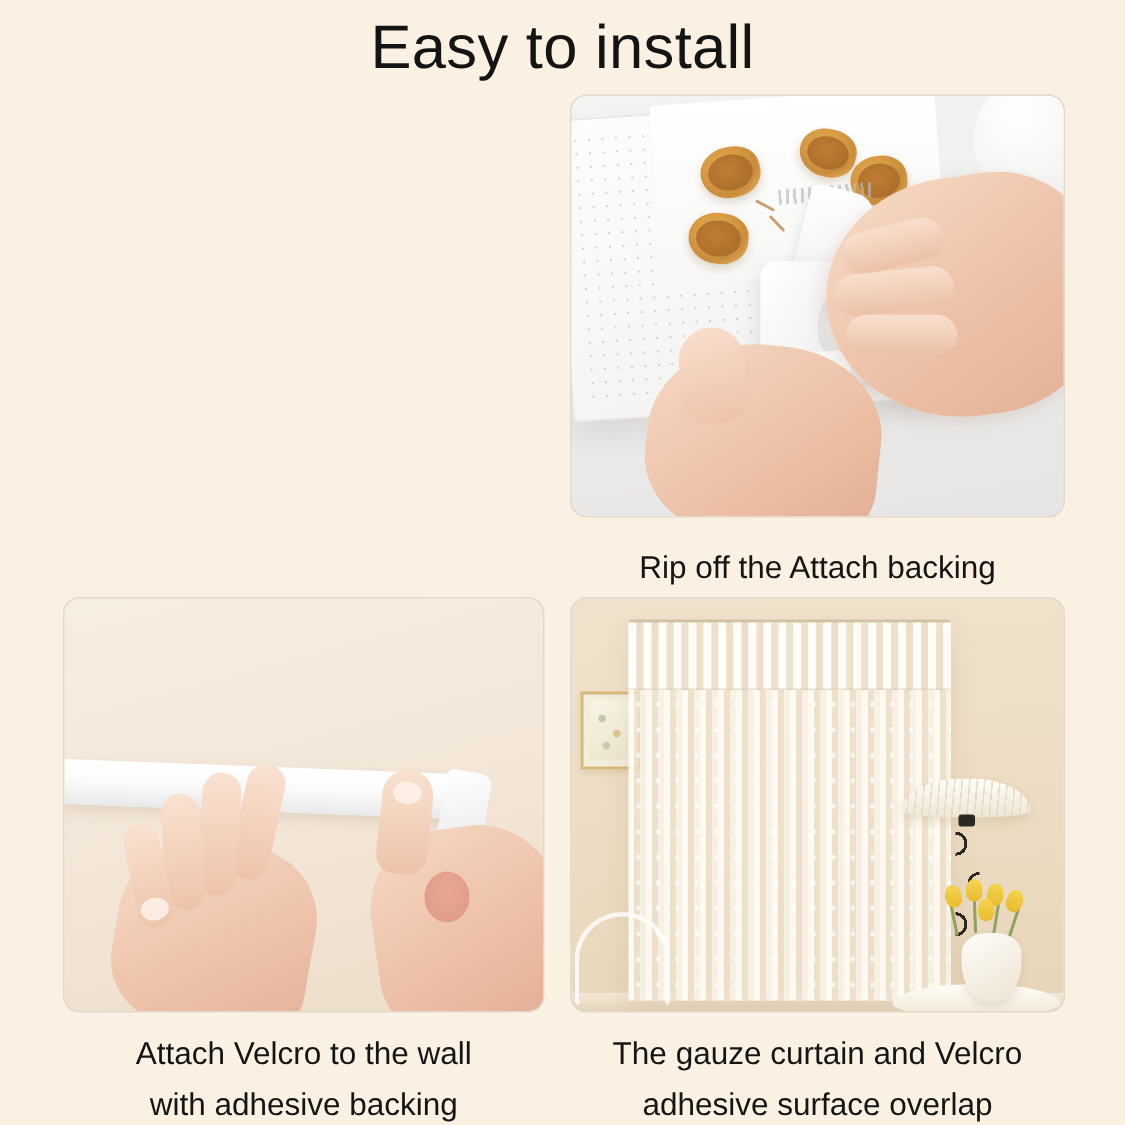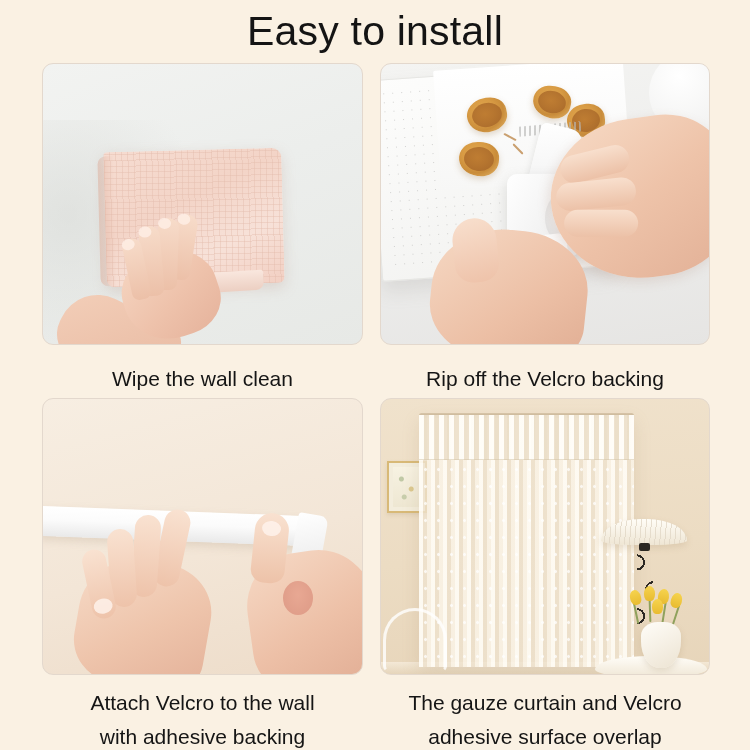--- a/index.html
+++ b/index.html
@@ -326,43 +326,20 @@
     background:linear-gradient(180deg,rgba(255,250,240,.5),rgba(228,212,186,.6));
   }
 </style>
 </head>
 <body>
 
 <div class="page">
 
   <div class="title">Easy to install</div>
 
-  <div class="cell cell-1">
-    <div class="photo p1">
-      <div class="wallshade"></div>
-      <div class="cloth"></div>
-      <div class="hand1">
-        <div class="arm"></div>
-        <div class="palm"></div>
-        <div class="fg f1">
-            <span class="nail"></span>
-          </div>
-        <div class="fg f2">
-            <span class="nail"></span>
-          </div>
-        <div class="fg f3">
-            <span class="nail"></span>
-          </div>
-        <div class="fg f4">
-            <span class="nail"></span>
-          </div>
-      </div>
-    </div>
-    <div class="caption">Wipe the wall clean</div>
-  </div>
 
   <div class="cell cell-2">
     <div class="photo p2">
       <div class="bowl"></div>
       <div class="book"></div>
       <div class="pagetop"></div>
 
       <div class="slice s1">
           <i></i>
         </div>
@@ -385,21 +362,21 @@
 
       <div class="handR">
         <div class="dgt d1"></div>
         <div class="dgt d2"></div>
         <div class="dgt d3"></div>
       </div>
       <div class="handL">
         <div class="th"></div>
       </div>
     </div>
-    <div class="caption">Rip off the Velcro backing</div>
+    <div class="caption">Rip off the Attach backing</div>
   </div>
 
   <div class="cell cell-3">
     <div class="photo p3">
       <div class="strip"></div>
       <div class="hand3l">
         <div class="palm"></div>
         <div class="fg f1"></div>
         <div class="fg f2"></div>
         <div class="fg f3"></div>

